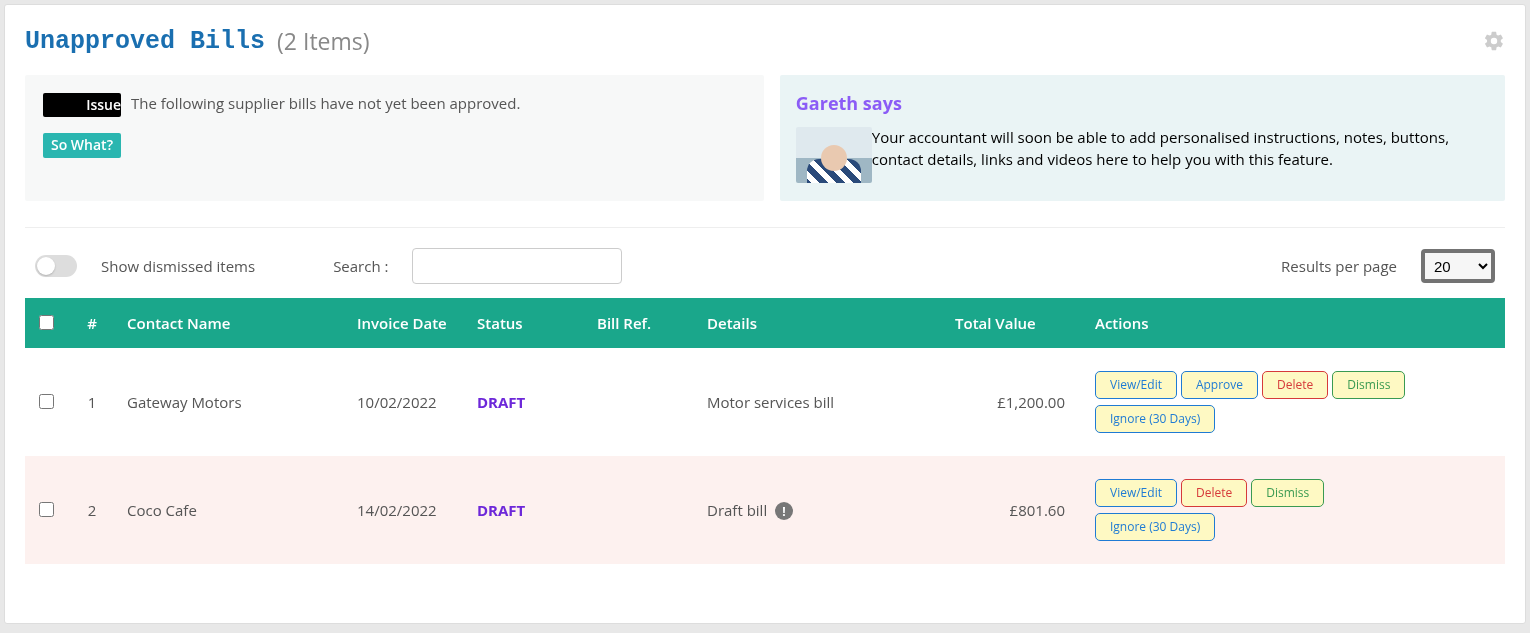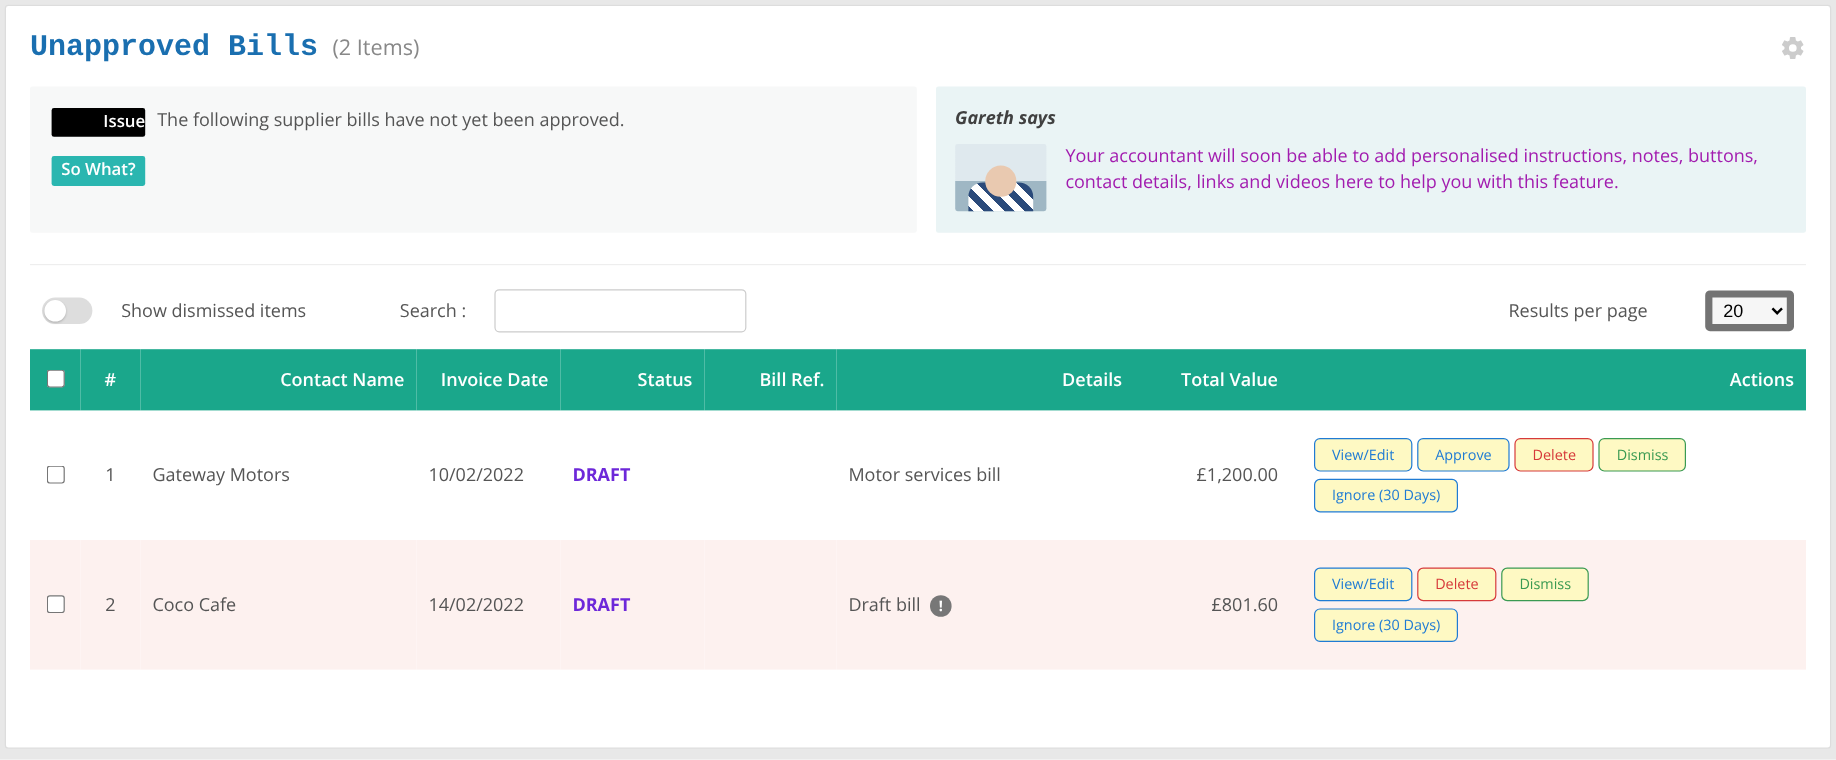--- a/index.html
+++ b/index.html
@@ -23,21 +23,21 @@
     align-items: center;
     margin-bottom: 18px;
   }
   .title {
     font-size: 25px;
     font-weight: 700;
     color: #1a6fb0;
     font-family: Liberation Mono, monospace;
   }
   .count {
-    font-size: 18px;
+    font-size: 23px;
     color: #888;
     margin-left: 12px;
   }
   .spacer { flex: 1; }
   .total-errors { font-size: 15px; color: #222; font-weight: 700; margin-right: 14px; }
   .total-errors .amount { color: #1a6fb0; }
   .gear {
     width: 22px; height: 22px; fill: #ccc; cursor: pointer;
   }
   .info-row { display: flex; gap: 16px; margin-bottom: 8px; }
@@ -63,22 +63,22 @@
     width: 78px;
     margin-right: 10px;
     vertical-align: top;
     flex: 0 0 78px;
   }
   .tag.issue { background: #000000; text-align: right; }
   .tag.sowhat { background: #2ab6b0; }
   .tag.solution { background: #1a4f8c; }
   .info-line { display: flex; margin-bottom: 16px; line-height: 1.45; color: #555;}
   .info-line:last-child { margin-bottom: 0; }
-  .gareth-title { color: #404040; font-weight: 700; font-size: 15px; margin-bottom: 12px; font-style: italic; }
-  .gareth-body { display: flex; gap: 16px; color: #a21caf; line-height: 1.45;}
+  .gareth-title { color: #8b5cf6; font-weight: 700; font-size: 18px; margin-bottom: 12px; }
+  .gareth-body { display: flex; color: #000000; line-height: 1.45;}
   .avatar {
     width: 76px; height: 56px; border-radius: 2px; flex: 0 0 76px;
     background: linear-gradient(#dfe9ee 55%, #9fb7c4 55%);
     position: relative; overflow: hidden;
   }
   .avatar::after{
     content:""; position:absolute; left:50%; top:18px; transform:translateX(-50%);
     width:26px; height:26px; border-radius:50%; background:#e9c9b0;
   }
   .avatar::before{
@@ -96,27 +96,26 @@
   .toggle::after {
     content: ""; position: absolute; left: 2px; top: 2px;
     width: 18px; height: 18px; background: #fff; border-radius: 50%;
     box-shadow: 0 1px 2px rgba(0,0,0,.2);
   }
   .ctl-label { color: #555; }
   .search-box {
     width: 210px; height: 36px; border: 1px solid #ccc; border-radius: 4px; padding: 4px 8px; font-size: 15px;
   }
   .rpp-select {
-    width: 74px; height: 34px; border: 6px solid #737373; border-radius: 4px; font-size: 15px; padding: 0 5px;
+    width: 74px; height: 34px; border: 4px solid #737373; border-radius: 4px; font-size: 15px; padding: 0 5px;
     background:#f6f6f6;
-    margin-left:24px;
   }
   table.data { width: 100%; border-collapse: collapse; }
   thead th {
-    background: #1aa78b; color: #fff; font-weight: 600; text-align: right;
+    background: #1aa78b; color: #fff; font-weight: 600; text-align: left;
     padding: 14px 10px; font-size: 15px;
   }
   thead th.right { }
   tbody td { padding: 20px 10px; vertical-align: middle; color: #555; font-size: 15px;}
   tbody td.right { text-align: right; }
   tbody tr.alt { background: #fdf1ef; }
   .chk { width: 15px; height: 15px; }
   .btn {
     display: inline-block; border: 1px solid; border-radius: 5px;
     padding: 7px 14px; font-size: 12px; background: #fef9c3; cursor: pointer; margin: 3px 4px 3px 0;

